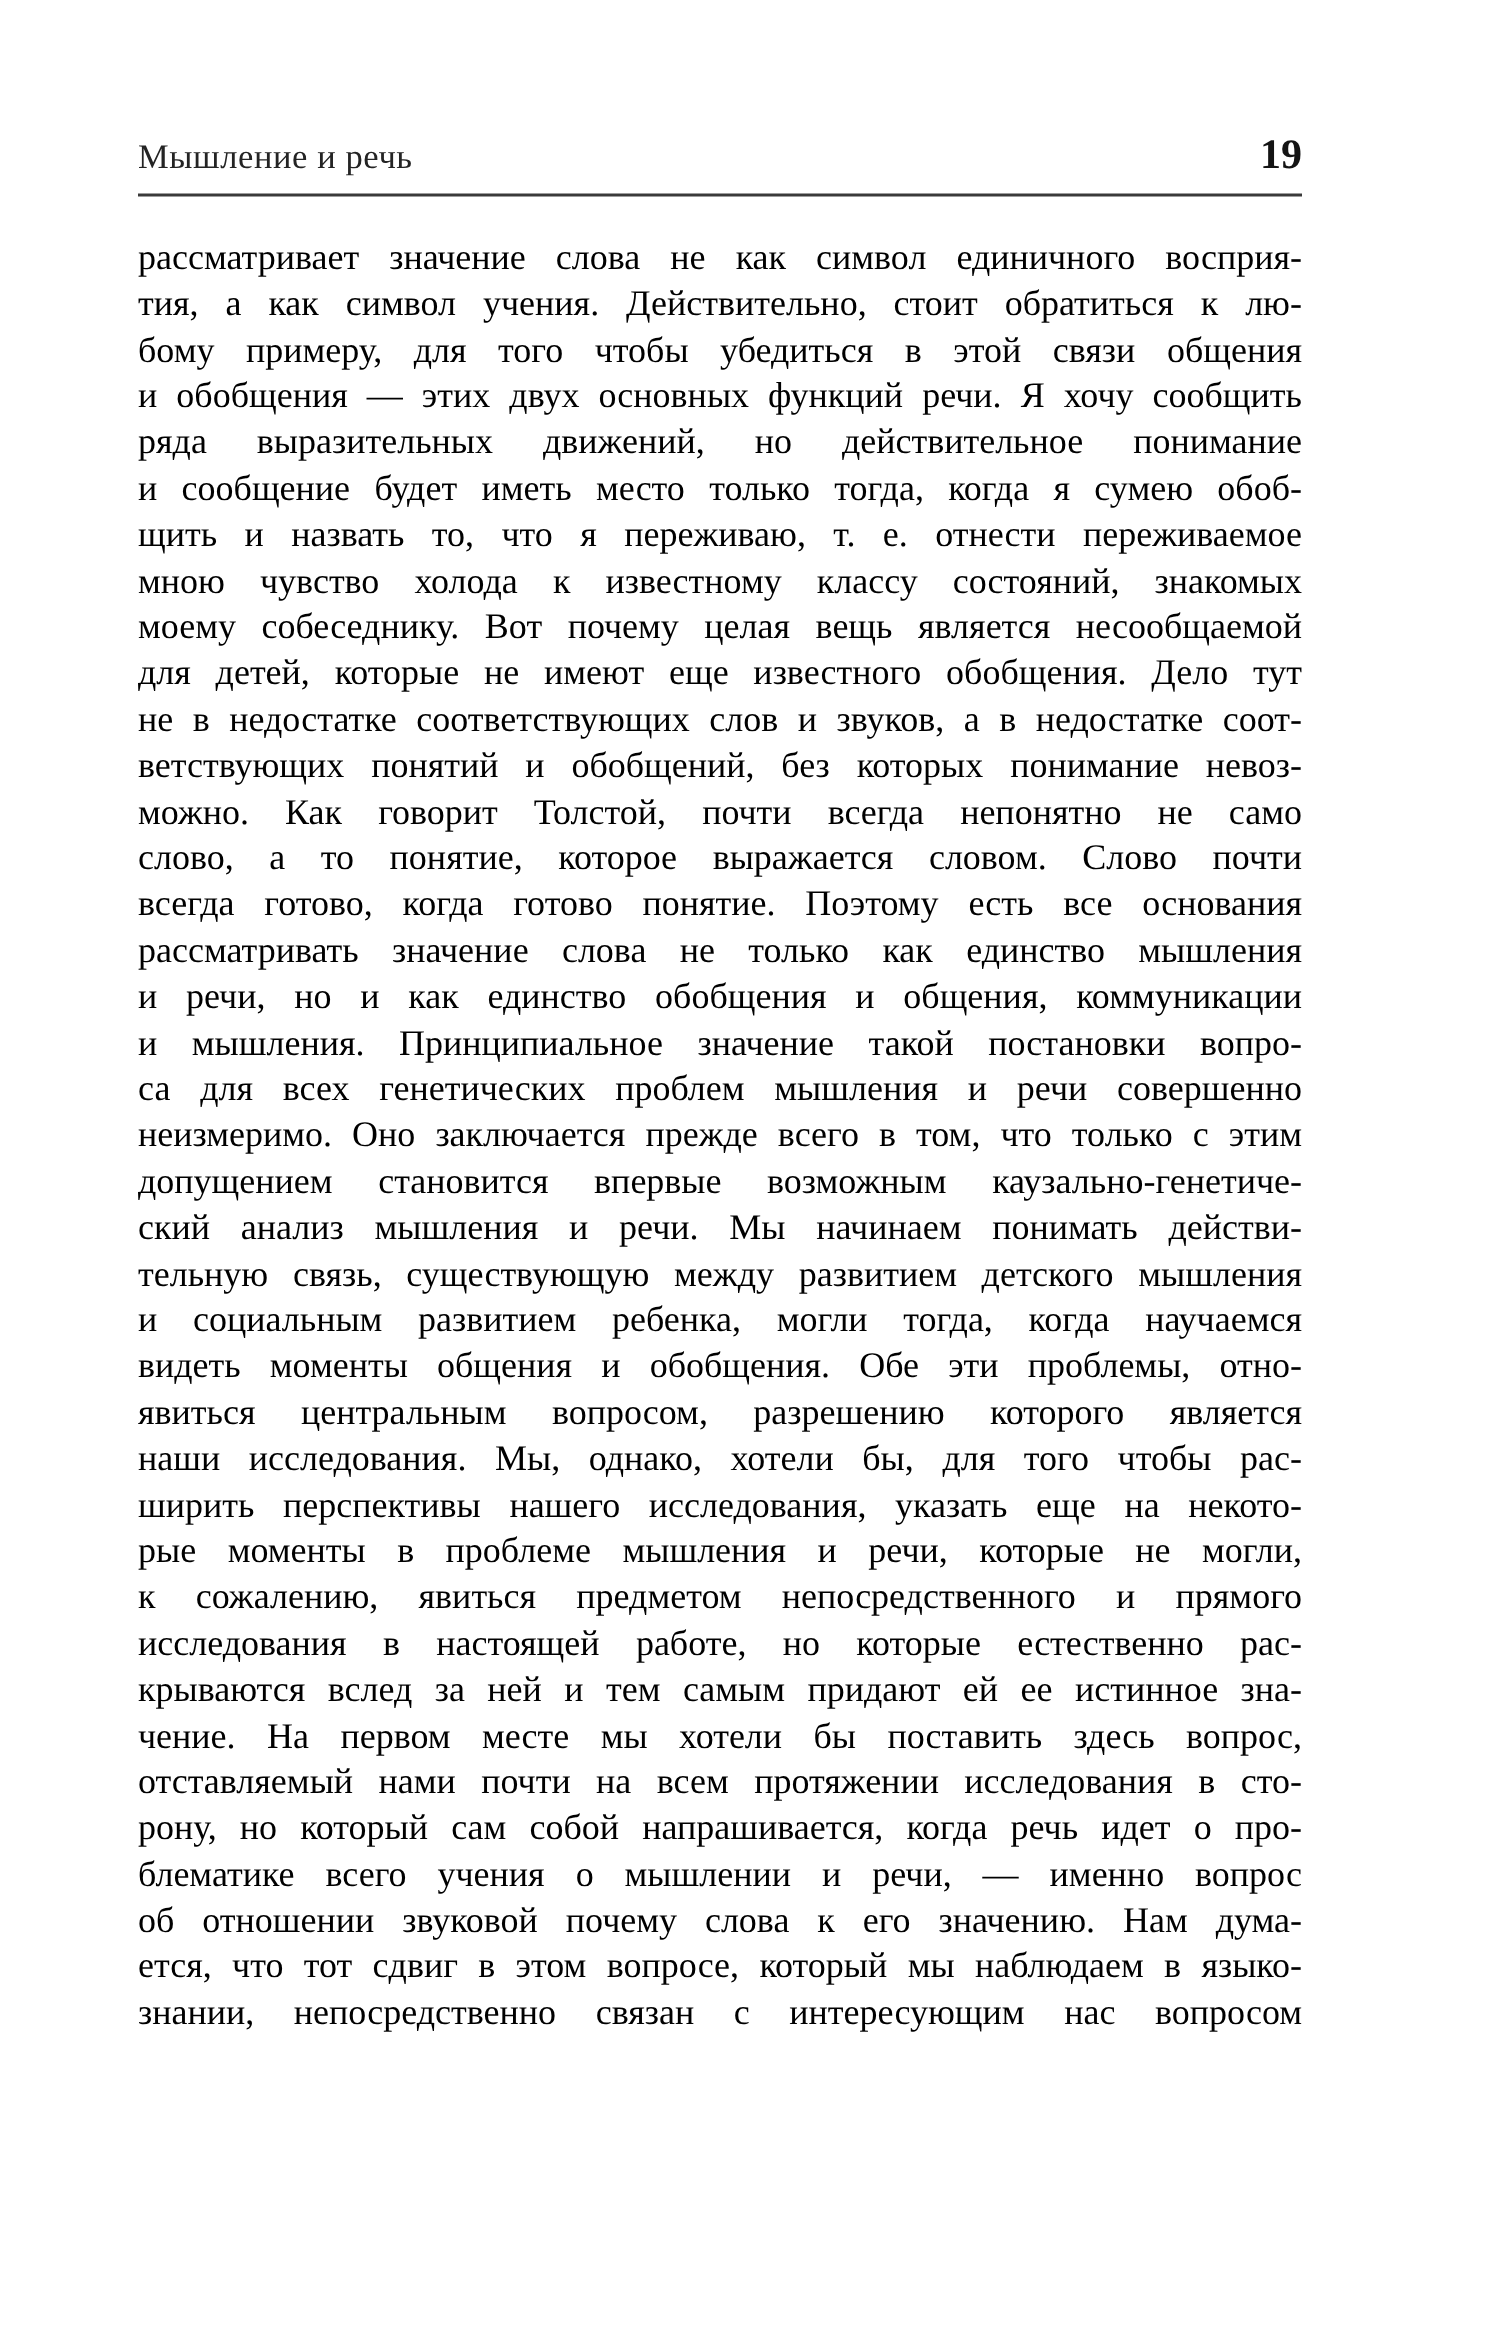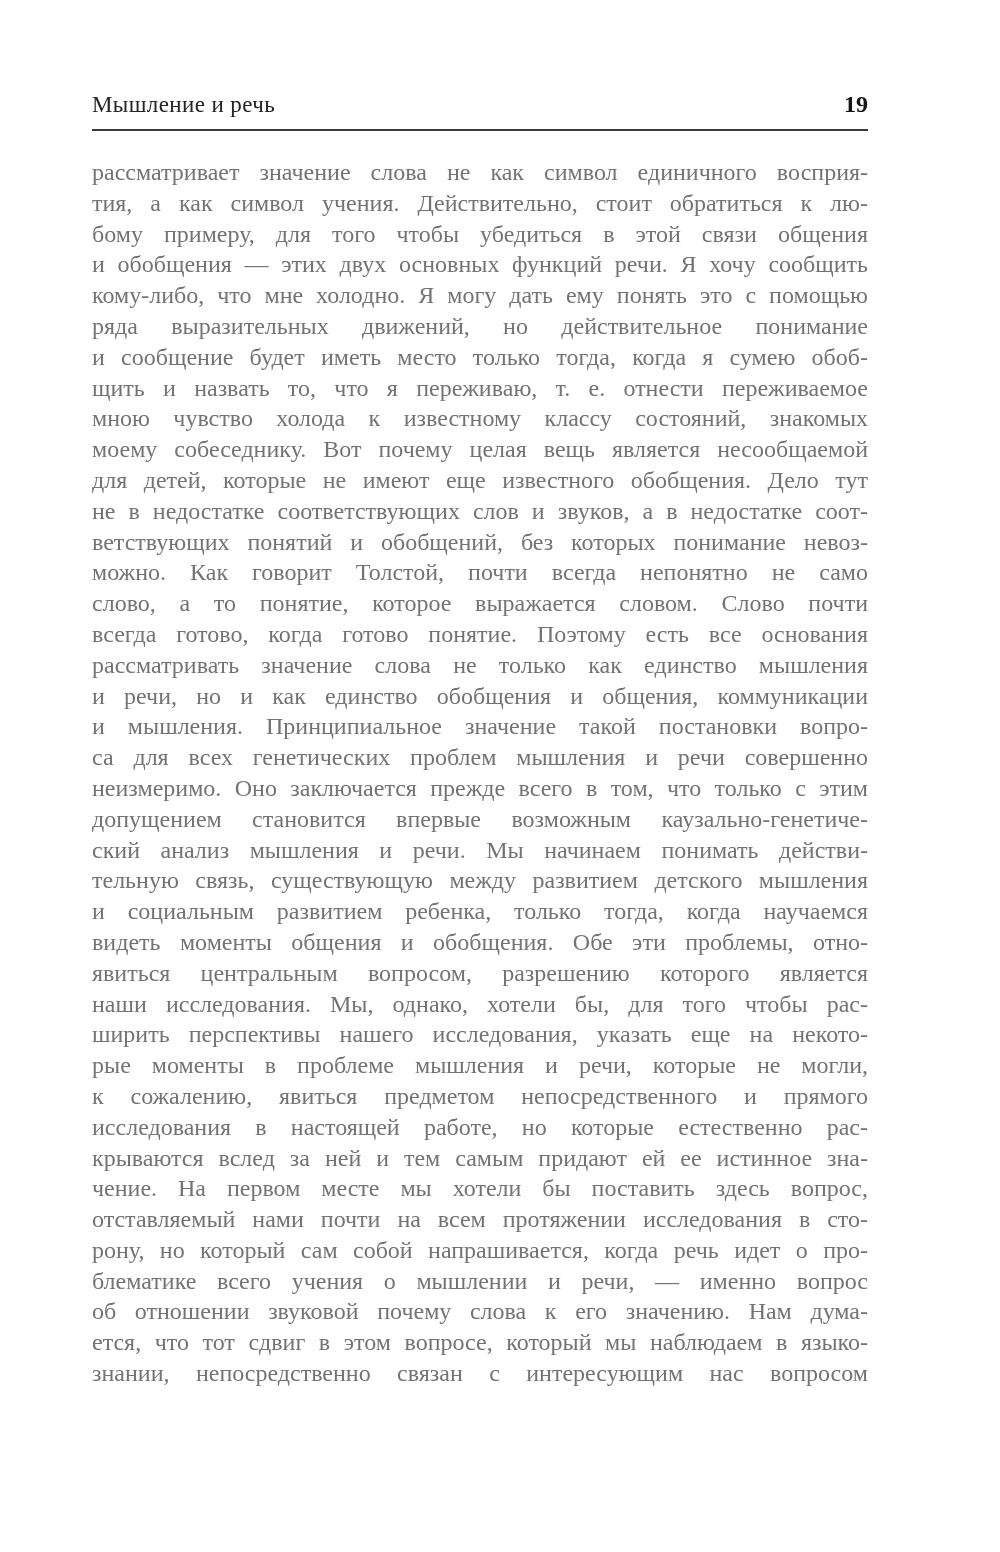--- a/index.html
+++ b/index.html
@@ -26,21 +26,21 @@
     align-items: baseline;
     gap: 12px;
   }
   .running-header .head-title {
     font-size: 23px;
     line-height: 24px;
     letter-spacing: 0.4px;
     color: #242424;
   }
   .running-header .page-num {
-    font-size: 24px;
+    font-size: 28px;
     line-height: 24px;
     font-weight: bold;
     color: #141414;
   }
   .header-rule {
     position: absolute;
     left: 92px;
     right: 132px;
     top: 129px;
     height: 2px;
@@ -50,62 +50,61 @@
     position: absolute;
     left: 92px;
     top: 157px;
     width: 776px;
   }
   .page-body .line {
     font-size: 24px;
     line-height: 30.8px;
     text-align: justify;
     text-align-last: justify;
-    color: #737373;
+    color: #000000;
     white-space: normal;
   }
 </style>
 </head>
 <body>
 
 <div class="book-page">
 
   <div class="running-header">
     <span class="head-title">Мышление и речь</span>
     <span class="page-num">19</span>
   </div>
 
   <div class="header-rule"></div>
 
   <div class="page-body">
       <div class="line">рассматривает значение слова не как символ единичного восприя-</div>
       <div class="line">тия, а как символ учения. Действительно, стоит обратиться к лю-</div>
       <div class="line">бому примеру, для того чтобы убедиться в этой связи общения</div>
       <div class="line">и обобщения — этих двух основных функций речи. Я хочу сообщить</div>
-      <div class="line">кому-либо, что мне холодно. Я могу дать ему понять это с помощью</div>
       <div class="line">ряда выразительных движений, но действительное понимание</div>
       <div class="line">и сообщение будет иметь место только тогда, когда я сумею обоб-</div>
       <div class="line">щить и назвать то, что я переживаю, т. е. отнести переживаемое</div>
       <div class="line">мною чувство холода к известному классу состояний, знакомых</div>
       <div class="line">моему собеседнику. Вот почему целая вещь является несообщаемой</div>
       <div class="line">для детей, которые не имеют еще известного обобщения. Дело тут</div>
       <div class="line">не в недостатке соответствующих слов и звуков, а в недостатке соот-</div>
       <div class="line">ветствующих понятий и обобщений, без которых понимание невоз-</div>
       <div class="line">можно. Как говорит Толстой, почти всегда непонятно не само</div>
       <div class="line">слово, а то понятие, которое выражается словом. Слово почти</div>
       <div class="line">всегда готово, когда готово понятие. Поэтому есть все основания</div>
       <div class="line">рассматривать значение слова не только как единство мышления</div>
       <div class="line">и речи, но и как единство обобщения и общения, коммуникации</div>
       <div class="line">и мышления. Принципиальное значение такой постановки вопро-</div>
       <div class="line">са для всех генетических проблем мышления и речи совершенно</div>
       <div class="line">неизмеримо. Оно заключается прежде всего в том, что только с этим</div>
       <div class="line">допущением становится впервые возможным каузально-генетиче-</div>
       <div class="line">ский анализ мышления и речи. Мы начинаем понимать действи-</div>
       <div class="line">тельную связь, существующую между развитием детского мышления</div>
-      <div class="line">и социальным развитием ребенка, только тогда, когда научаемся</div>
+      <div class="line">и социальным развитием ребенка, могли тогда, когда научаемся</div>
       <div class="line">видеть моменты общения и обобщения. Обе эти проблемы, отно-</div>
       <div class="line">явиться центральным вопросом, разрешению которого является</div>
       <div class="line">наши исследования. Мы, однако, хотели бы, для того чтобы рас-</div>
       <div class="line">ширить перспективы нашего исследования, указать еще на некото-</div>
       <div class="line">рые моменты в проблеме мышления и речи, которые не могли,</div>
       <div class="line">к сожалению, явиться предметом непосредственного и прямого</div>
       <div class="line">исследования в настоящей работе, но которые естественно рас-</div>
       <div class="line">крываются вслед за ней и тем самым придают ей ее истинное зна-</div>
       <div class="line">чение. На первом месте мы хотели бы поставить здесь вопрос,</div>
       <div class="line">отставляемый нами почти на всем протяжении исследования в сто-</div>

